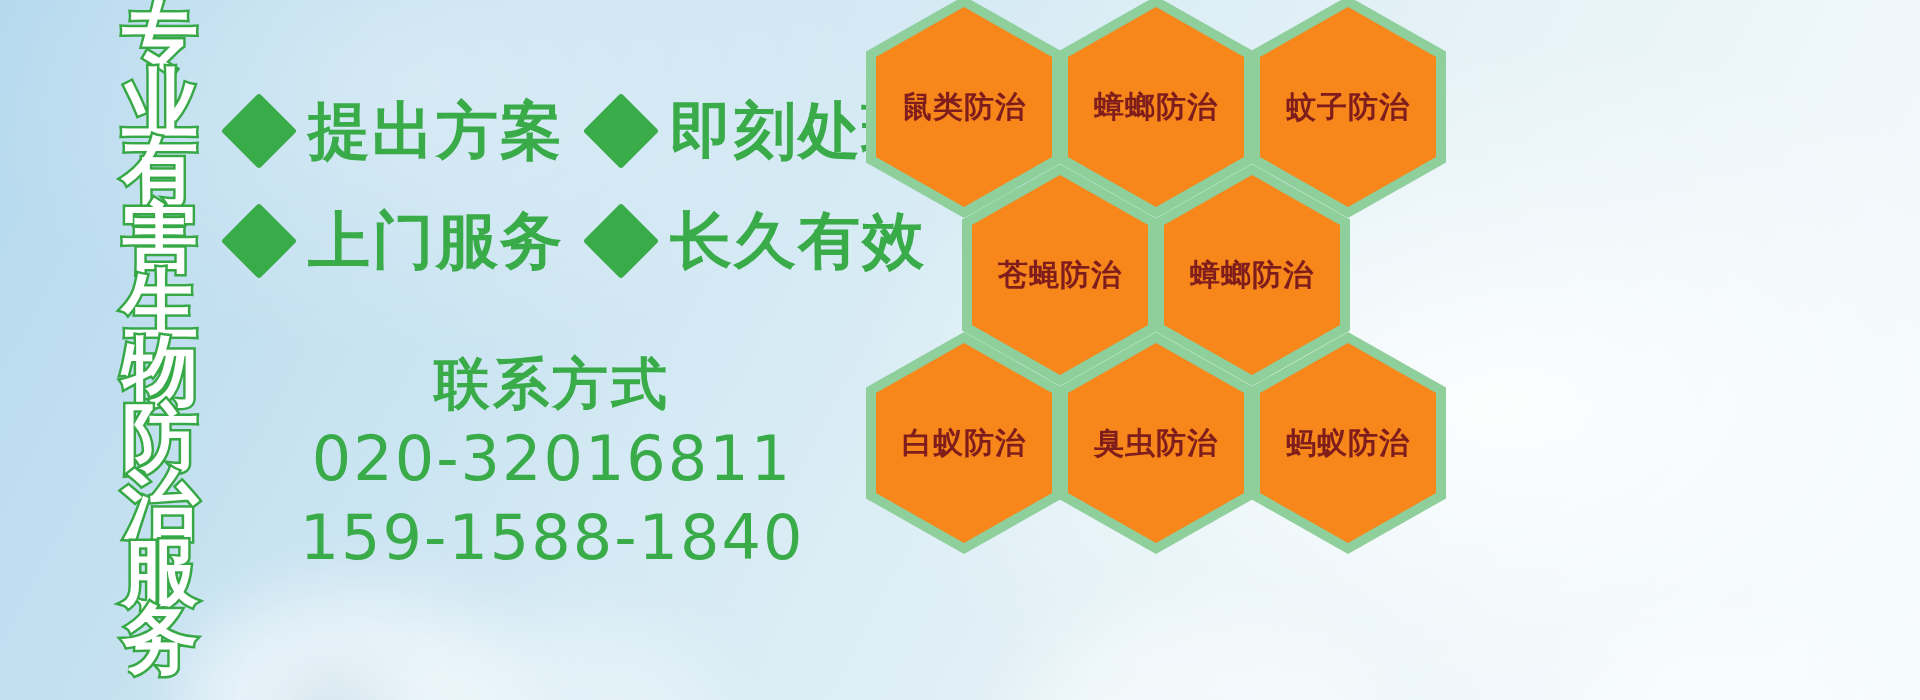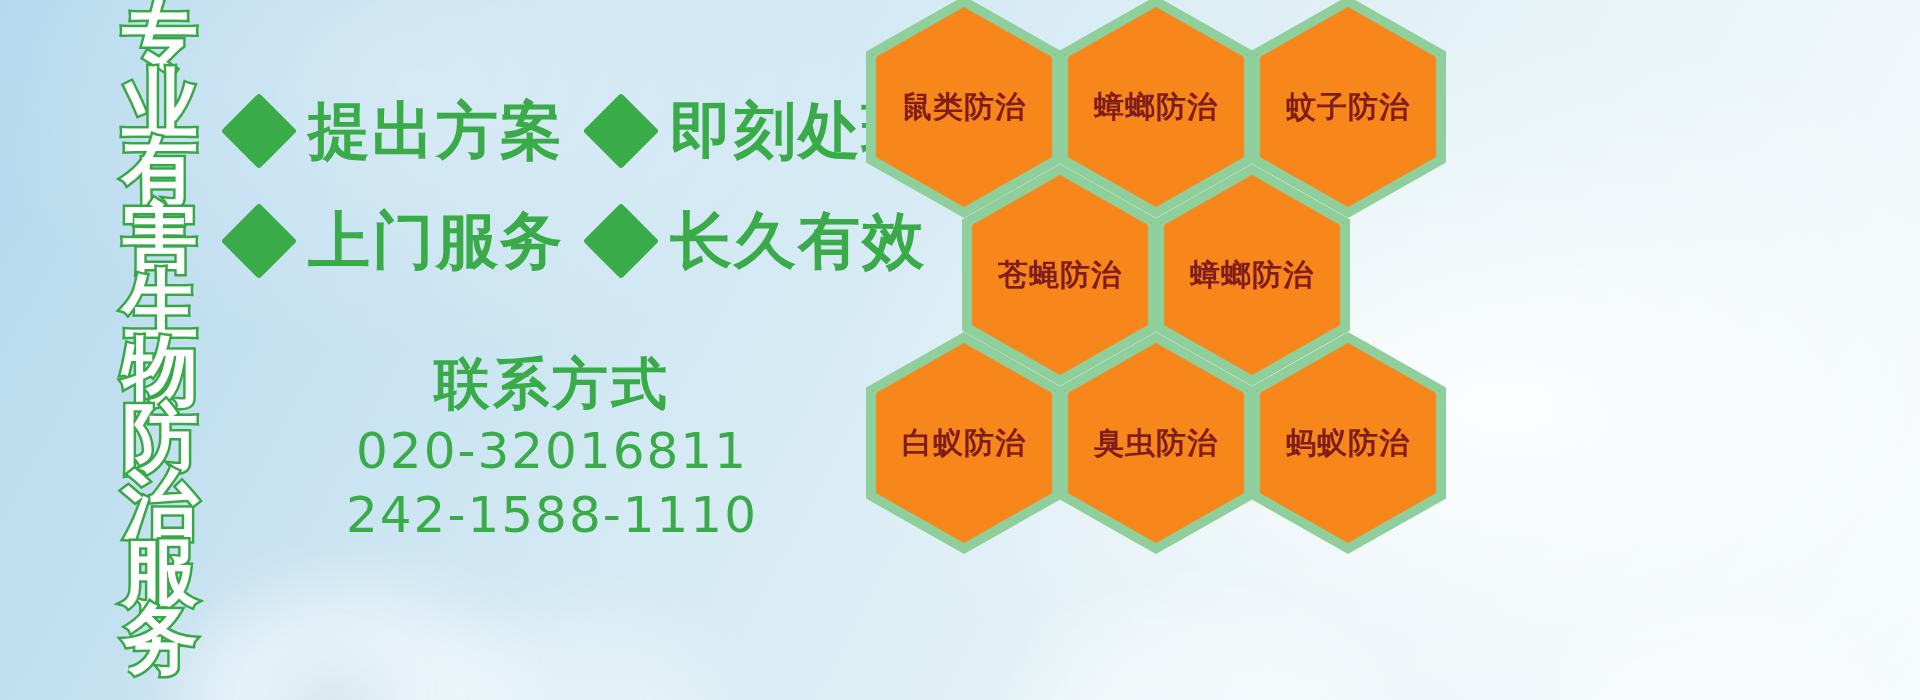--- a/index.html
+++ b/index.html
@@ -50,21 +50,21 @@
   }
 
   
   #contact{position:absolute;left:232px;top:310px;width:640px;text-align:center;}
   #contact-title{
     font-family:"DejaVu Sans","Liberation Sans",sans-serif;
     font-weight:700;font-size:56px;color:#3aab49;letter-spacing:3px;line-height:1.25;margin-top:39px;
   }
   .phone{
     font-family:"DejaVu Sans","Liberation Sans",sans-serif;
-    font-weight:400;font-size:50px;color:#3aab49;letter-spacing:2px;line-height:1.28;
+    font-weight:400;font-size:62px;color:#3aab49;letter-spacing:2px;line-height:1.28;
   }
 
   
   #honeycomb{position:absolute;left:852px;top:-8px;width:620px;height:716px;}
   .hex{
     position:absolute;width:196px;height:222px;
     display:flex;align-items:center;justify-content:center;
     background:#8fcf9c;
     clip-path:polygon(50% 0%,100% 25%,100% 75%,50% 100%,0% 75%,0% 25%);
   }
@@ -126,21 +126,21 @@
       <span class="btxt">上门服务</span>
       <span class="gap"></span>
       <span class="dia"></span>
       <span class="btxt">长久有效</span>
     </div>
   </div>
 
   <div id="contact">
     <div id="contact-title">联系方式</div>
     <div class="phone">020-32016811</div>
-    <div class="phone">242-1588-1110</div>
+    <div class="phone">159-1588-1840</div>
   </div>
 
   <div id="honeycomb">
     <div class="hex r1c1">
       <div class="inner">
         <span class="lbl">鼠类防治</span>
       </div>
     </div>
     <div class="hex r1c2">
       <div class="inner">

